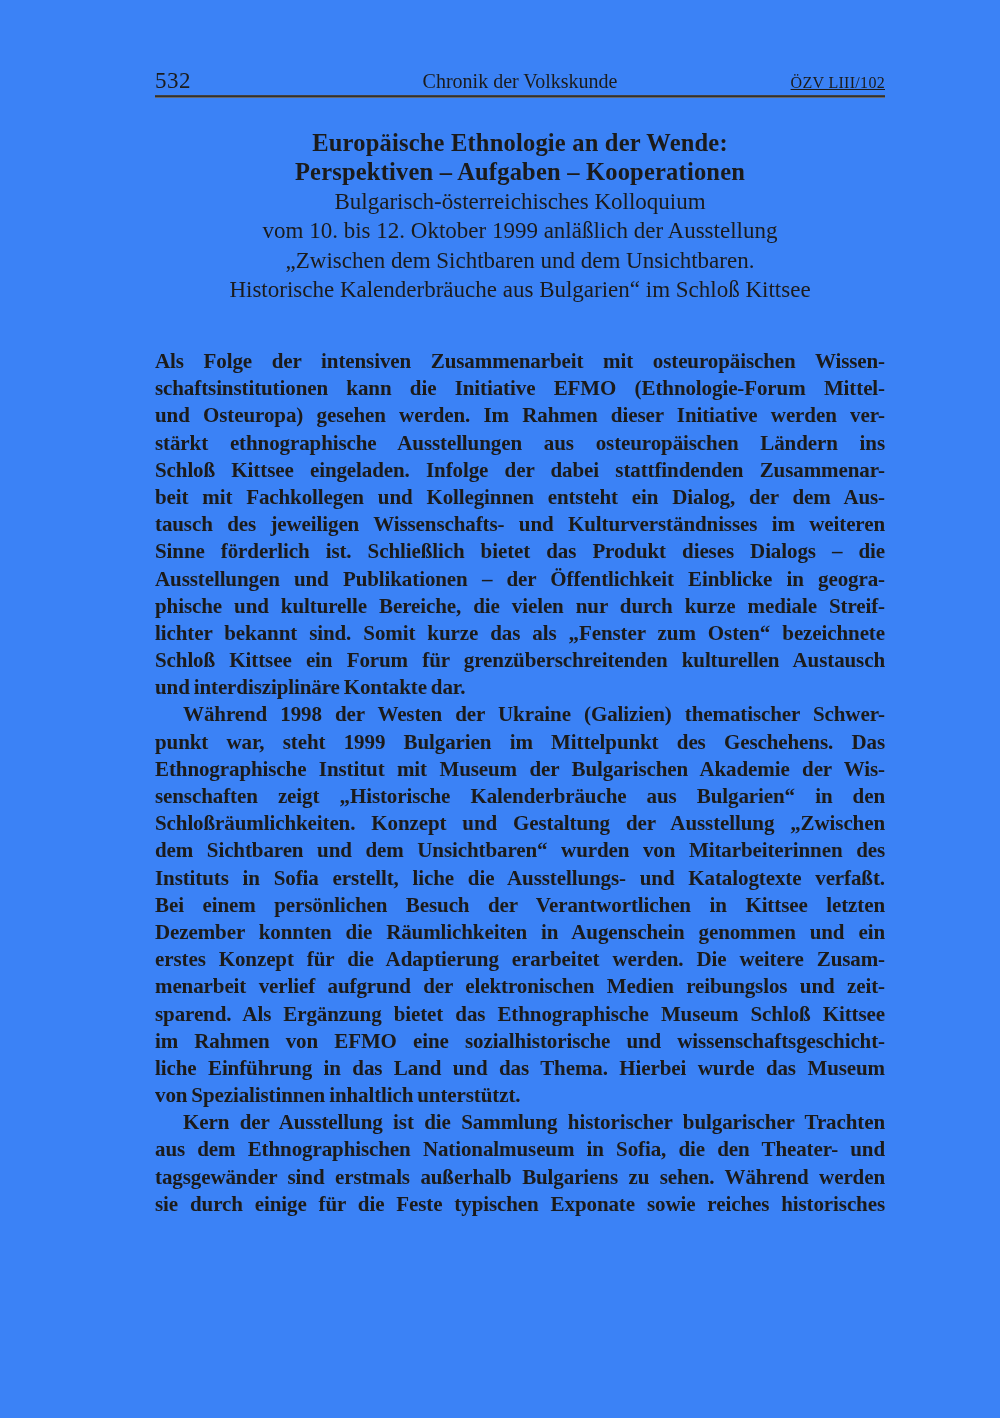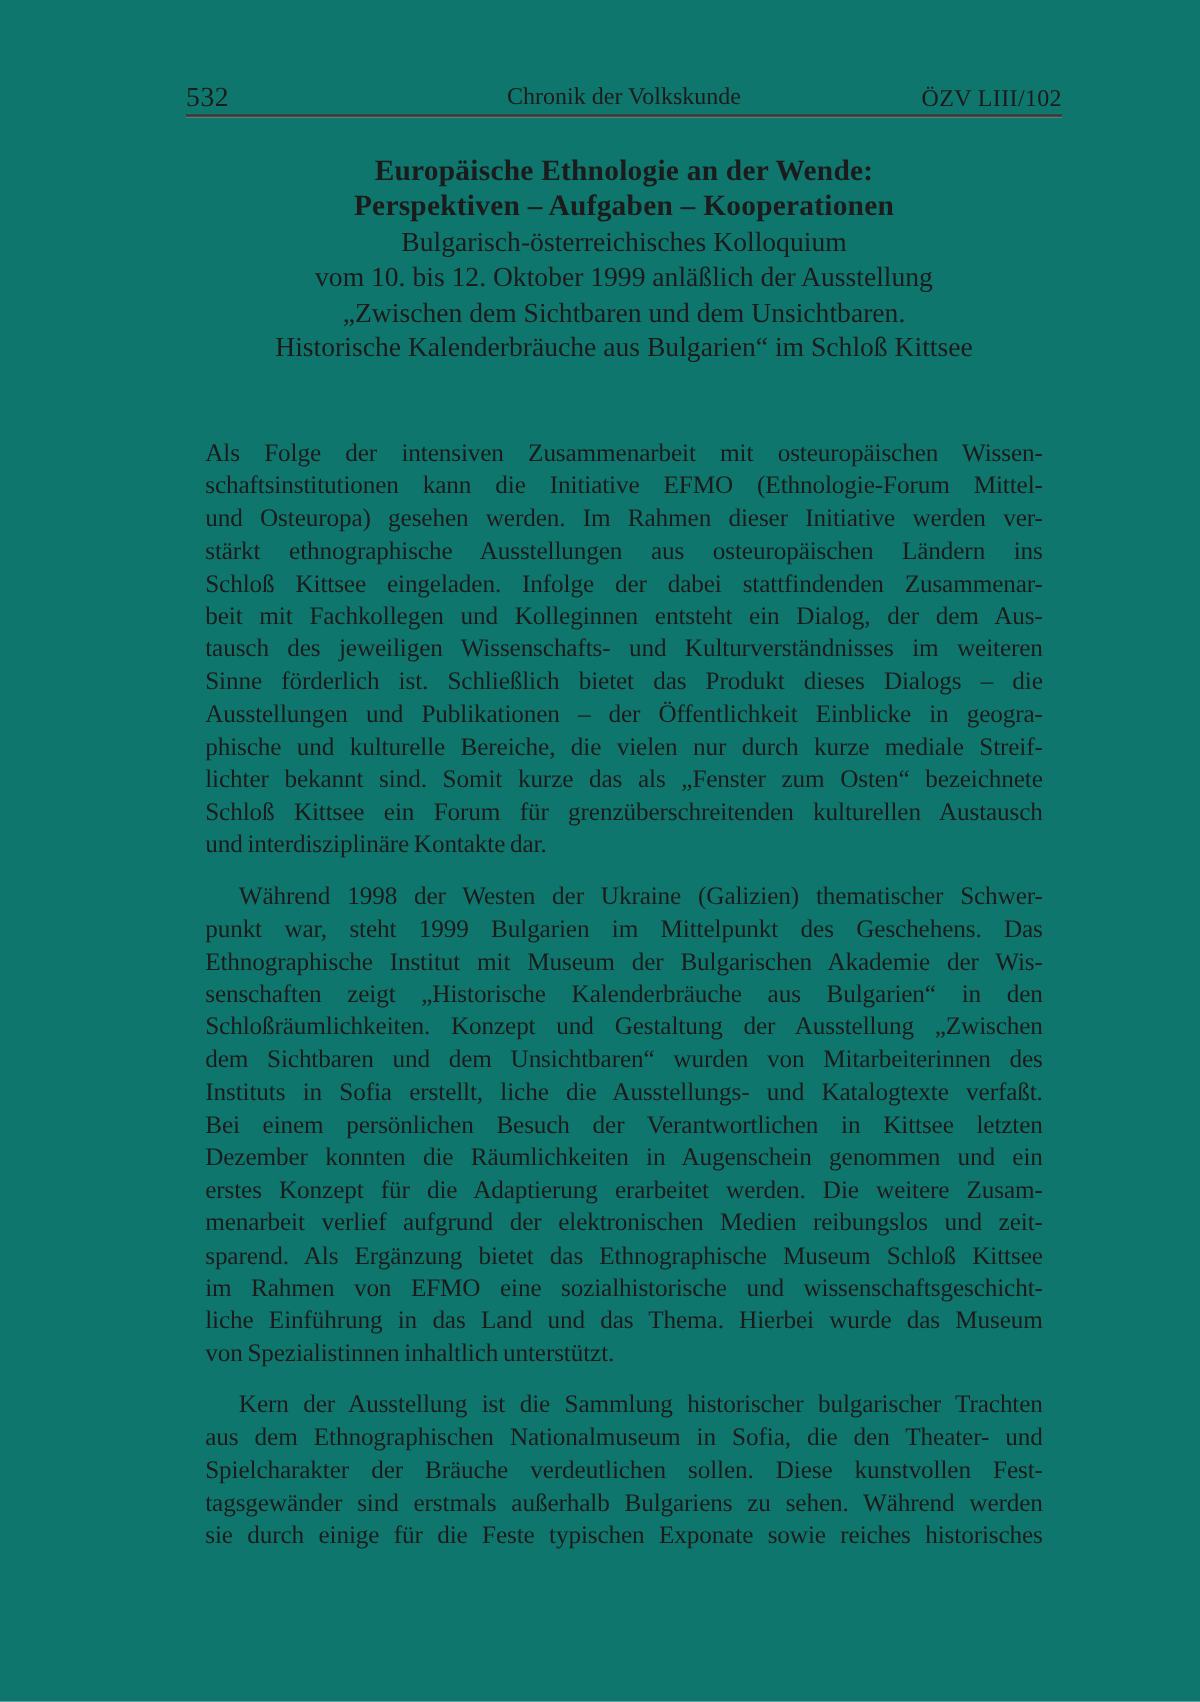--- a/index.html
+++ b/index.html
@@ -6,52 +6,52 @@
   html, body { background: #ffffff; }
   body {
     width: 1000px; height: 1418px;
     font-family: "Liberation Serif", "DejaVu Serif", serif;
     color: #1b1b1b;
     position: relative;
     overflow: hidden;
   }
   .page {
     position: absolute; inset: 0;
-    background: #0f766e;
+    background: #3b82f6;
   }
   
   .running-header {
     position: absolute; top: 68px; left: 155px; width: 730px;
     display: flex; justify-content: space-between; align-items: baseline;
   }
   .hdr-pagenum { font-size: 23px; letter-spacing: 0.5px; }
   .hdr-center {
     position: absolute; left: 0; right: 0; top: 2px;
     text-align: center; font-size: 20px;
   }
-  .hdr-right { font-size: 20px; letter-spacing: 0.3px; }
+  .hdr-right { font-size: 16px; letter-spacing: 0.3px; text-decoration: underline; }
   .header-rule {
     position: absolute; top: 95px; left: 155px; width: 730px; height: 3px;
     background: linear-gradient(#4a4a4a, #2e2e2e 55%, #8a8a8a);
   }
   
   .title-block {
     position: absolute; top: 128px; left: 155px; width: 730px;
     text-align: center;
   }
   .title-line {
     font-size: 23px; line-height: 29.4px;
     white-space: nowrap;
   }
   .title-line.bold { font-weight: bold; font-size: 24.5px; letter-spacing: 0.2px; }
   
   .article-body {
     position: absolute; top: 348px; left: 155px; width: 730px;
   }
-  .para { margin: 16px; }
+  .para { margin: 0; font-weight: bold; }
   .line {
     font-size: 21px; line-height: 27.2px; max-height: 27.2px; overflow: hidden;
     text-align: justify; text-align-last: left;
     word-spacing: -1.2px; letter-spacing: -0.1px;
   }
   .line.j { text-align-last: justify; }
   .para.indent .line:first-child { text-indent: 28px; }
 </style>
 </head>
 <body>
@@ -104,19 +104,18 @@
         <div class="line j">erstes Konzept für die Adaptierung erarbeitet werden. Die weitere Zusam-</div>
         <div class="line j">menarbeit verlief aufgrund der elektronischen Medien reibungslos und zeit-</div>
         <div class="line j">sparend. Als Ergänzung bietet das Ethnographische Museum Schloß Kittsee</div>
         <div class="line j">im Rahmen von EFMO eine sozialhistorische und wissenschaftsgeschicht-</div>
         <div class="line j">liche Einführung in das Land und das Thema. Hierbei wurde das Museum</div>
         <div class="line">von Spezialistinnen inhaltlich unterstützt.</div>
       </div>
       <div class="para indent">
         <div class="line j">Kern der Ausstellung ist die Sammlung historischer bulgarischer Trachten</div>
         <div class="line j">aus dem Ethnographischen Nationalmuseum in Sofia, die den Theater- und</div>
-        <div class="line j">Spielcharakter der Bräuche verdeutlichen sollen. Diese kunstvollen Fest-</div>
         <div class="line j">tagsgewänder sind erstmals außerhalb Bulgariens zu sehen. Während werden</div>
         <div class="line j">sie durch einige für die Feste typischen Exponate sowie reiches historisches</div>
       </div>
     </div>
 
 </div>
 
 </body></html>

